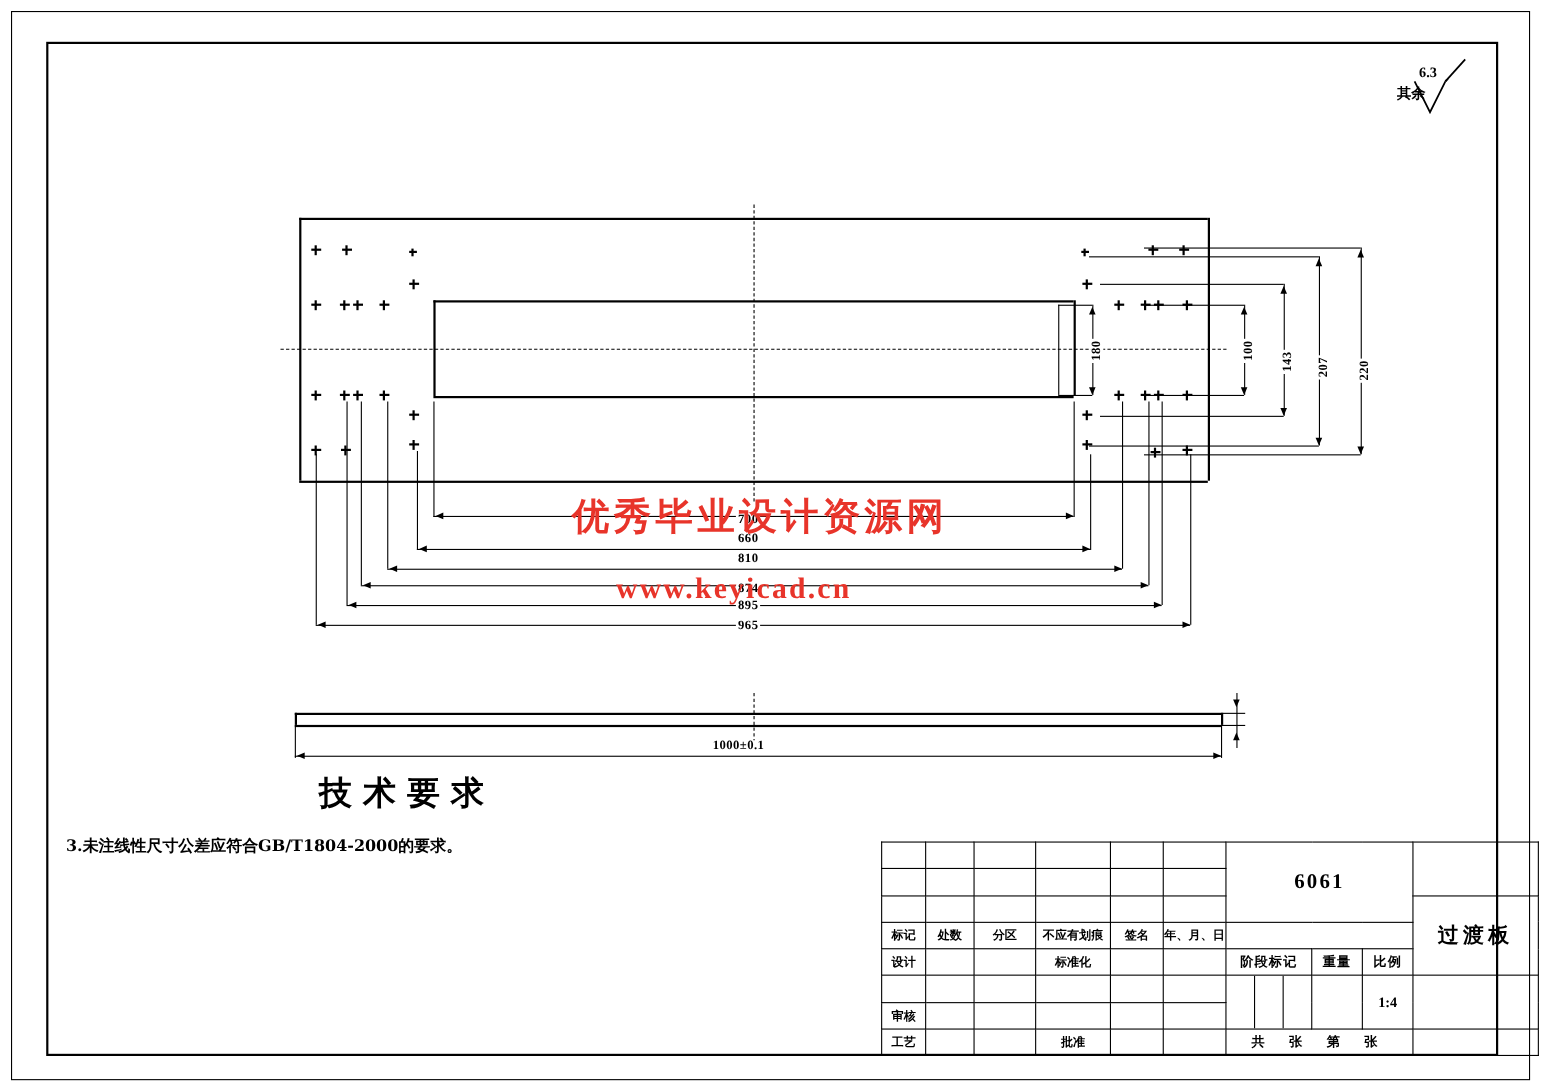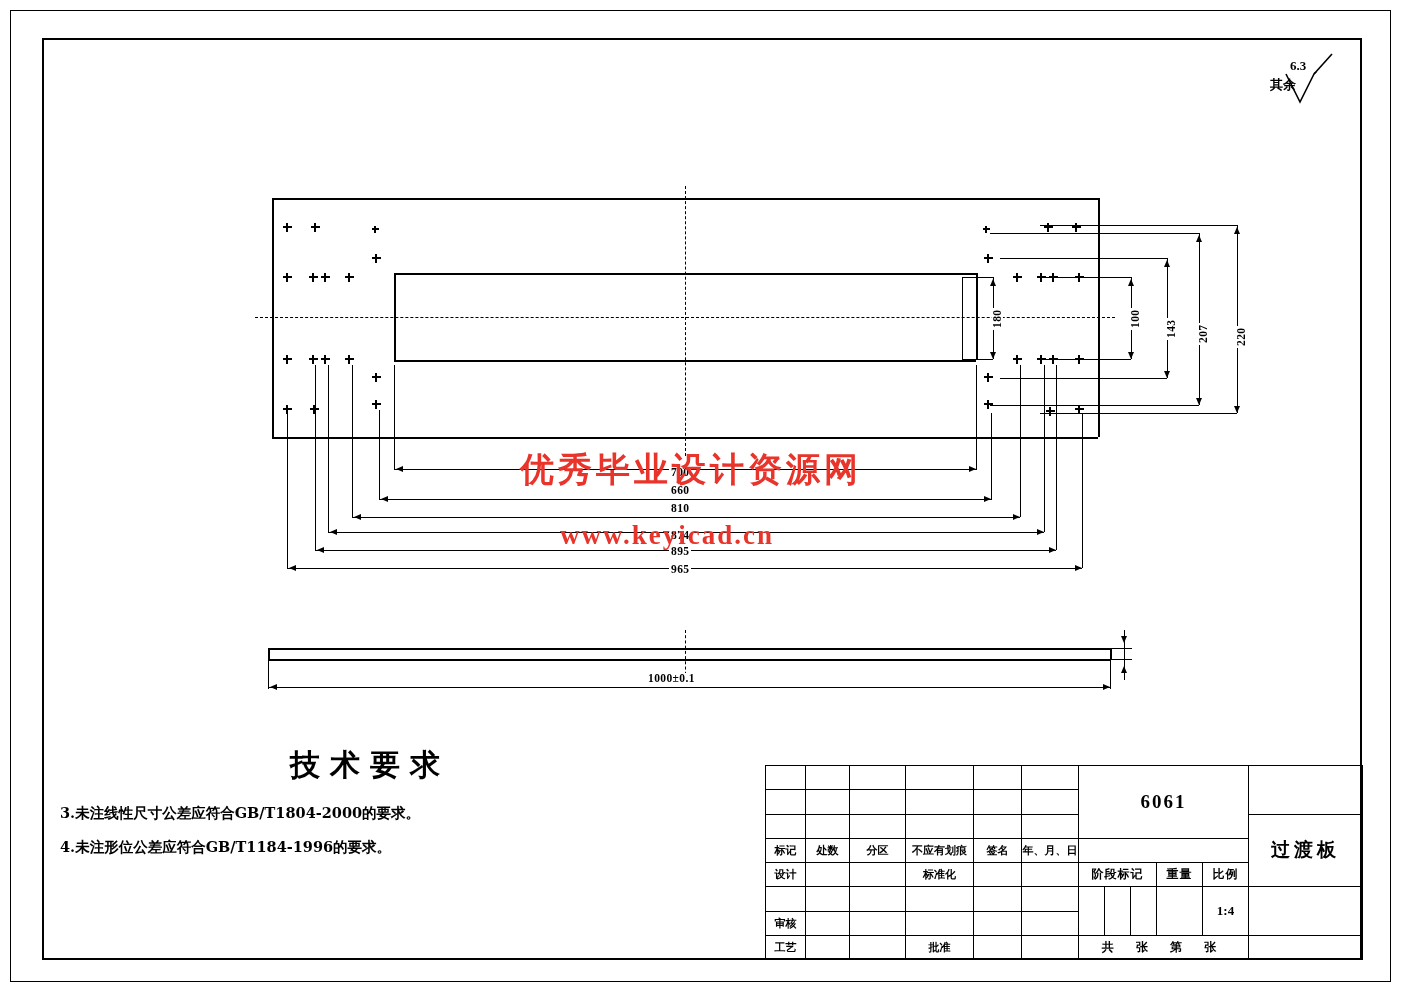--- a/index.html
+++ b/index.html
@@ -31,31 +31,31 @@
   .arw{width:0;height:0;border-style:solid;}
   .arw-l{border-width:3px 7px 3px 0;border-color:transparent #000 transparent transparent;}
   .arw-r{border-width:3px 0 3px 7px;border-color:transparent transparent transparent #000;}
   .arw-u{border-width:0 3px 7px 3px;border-color:transparent transparent #000 transparent;}
   .arw-d{border-width:7px 3px 0 3px;border-color:#000 transparent transparent transparent;}
   
   #rough{left:1258px;top:58px;width:110px;height:48px;}
   #rough .lbl{position:absolute;left:12px;top:18px;font-size:13px;font-weight:bold;font-family:Liberation Serif, serif;}
   #rough .val{position:absolute;left:32px;top:0px;font-size:13px;font-weight:bold;font-family:"Liberation Serif",serif;}
   
-  #tech{left:60px;top:745px;width:520px;}
+  #tech{left:60px;top:701px;width:520px;}
   #tech h2{margin:0 0 18px 0;font-size:30px;font-weight:bold;letter-spacing:10px;text-align:center;
            font-family:"DejaVu Serif",serif;padding-left:100px;}
   #tech p{margin:0 0 15px 0;font-size:14.5px;font-weight:bold;font-family:"DejaVu Serif",serif;white-space:nowrap;}
   
   .wm{color:#e8342a;font-weight:bold;white-space:nowrap;}
   #wm1{left:520px;top:447px;font-size:34px;letter-spacing:4px;font-family:"DejaVu Sans",sans-serif;}
   #wm2{left:560px;top:520px;font-size:27px;letter-spacing:2px;font-family:"Liberation Serif",serif;}
   
   #tb{left:765px;top:765px;width:597px;height:195px;}
-  #tb table{border-collapse:collapse;width:597px;height:195px;table-layout:fixed;}
+  #tb table{border-collapse:collapse;width:597px;height:195px;table-layout:fixed;margin-left:36px;}
   #tb td{border:1.4px solid #000;font-size:11px;font-weight:bold;text-align:center;vertical-align:middle;
          font-family:"DejaVu Serif",serif;padding:0;overflow:hidden;}
   #tb td.big{font-size:19px;font-family:"Liberation Serif",serif;letter-spacing:2px;}
   #tb td.name{font-size:19px;letter-spacing:4px;}
   #tb td.mid{font-size:12px;letter-spacing:1px;}
   #tb td.sc{font-size:13px;font-family:"Liberation Serif",serif;}
   #tb td.sheets{font-size:12px;letter-spacing:9px;}
 </style>
 </head>
 <body>
@@ -240,21 +240,20 @@
     <div class="abs arw arw-r" style="left:1103px;top:684px;"></div>
     <div class="abs dimtxt" style="left:646px;top:673px;">1000±0.1</div>
   </div>
 
   <div class="abs wm" id="wm2">www.keyicad.cn</div>
   <div class="abs wm" id="wm1">优秀毕业设计资源网</div>
 
   <div class="abs" id="tech">
     <h2>技术要求</h2>
     <p>3.未注线性尺寸公差应符合GB/T1804-2000的要求。</p>
-    <p>4.未注形位公差应符合GB/T1184-1996的要求。</p>
   </div>
 
   <div class="abs" id="tb">
     <table>
       <colgroup>
         <col style="width:40px">
           <col style="width:44px">
           <col style="width:56px">
         <col style="width:68px">
           <col style="width:48px">

